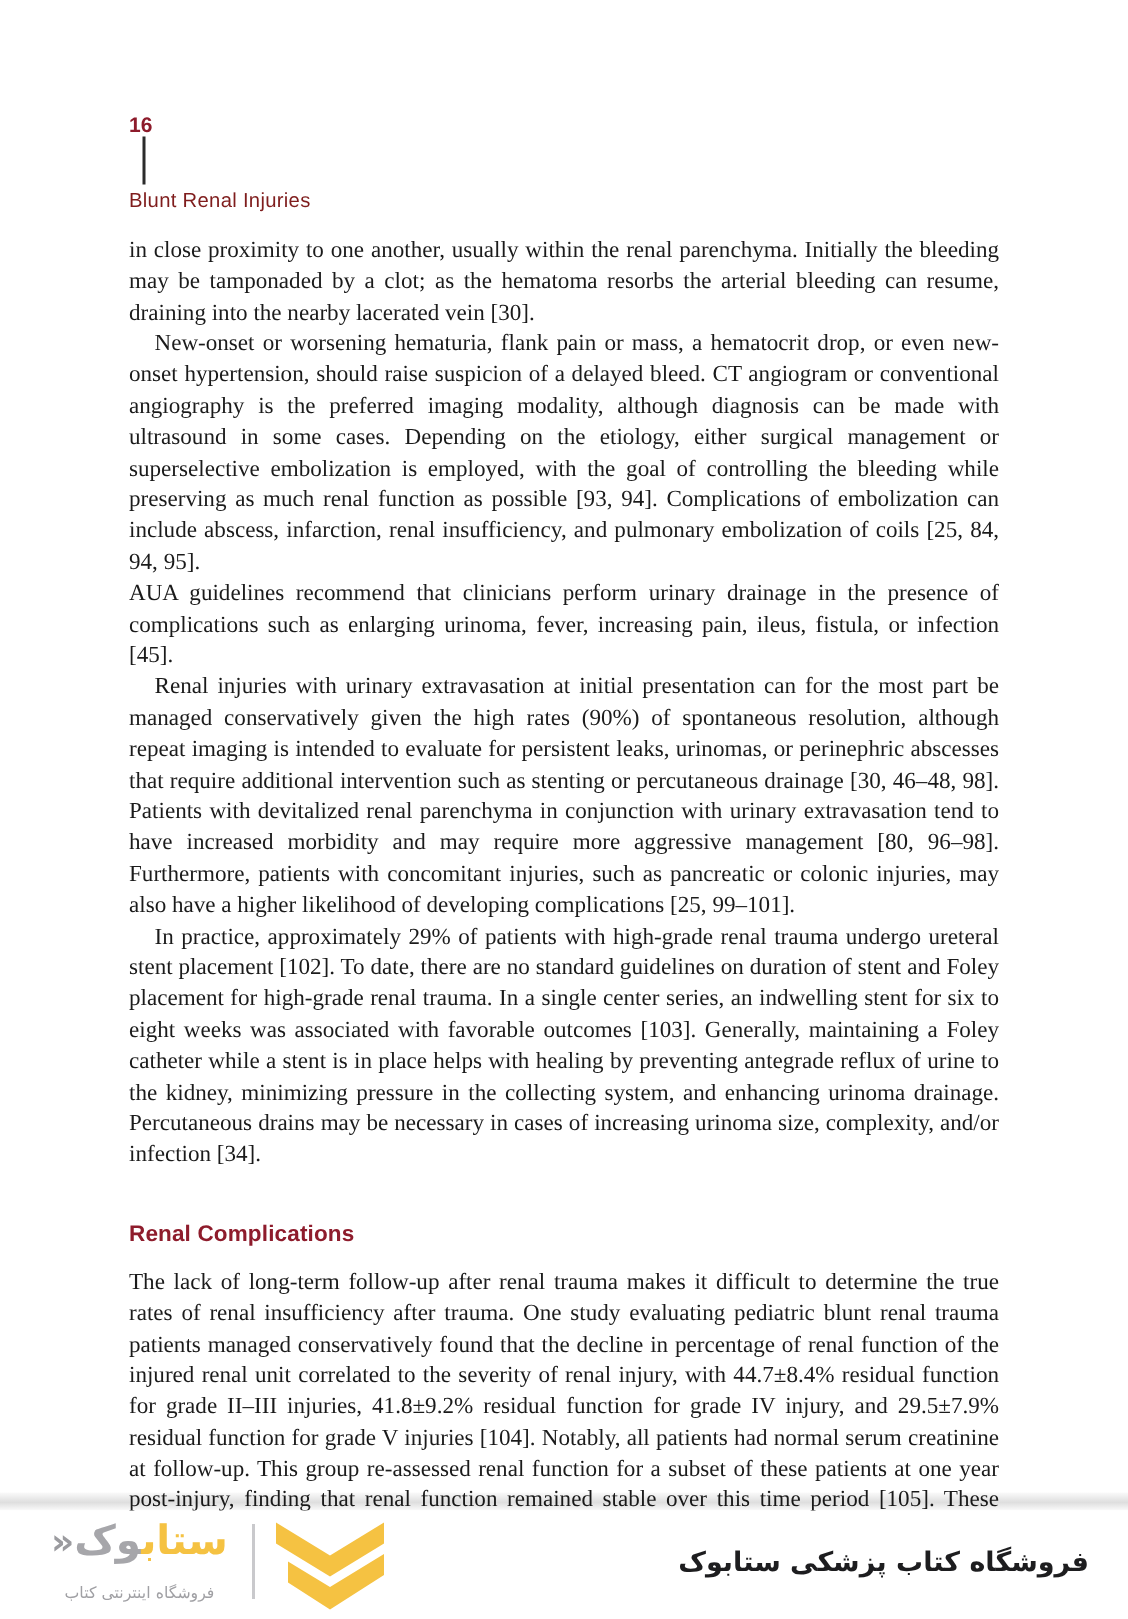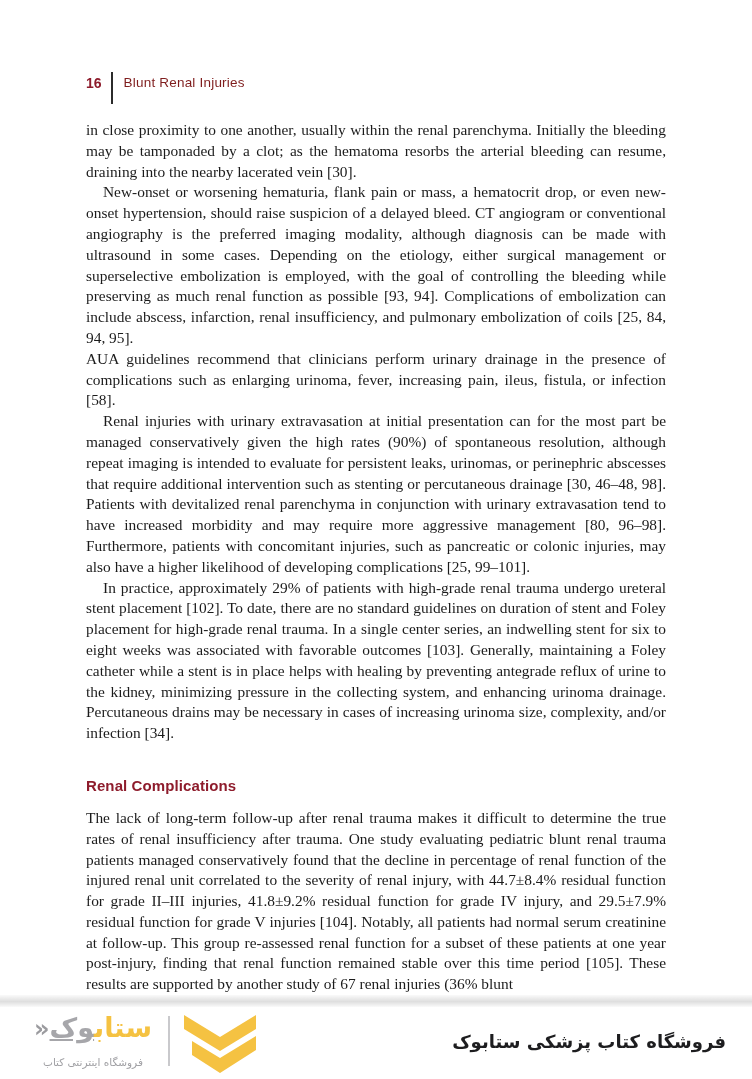--- a/index.html
+++ b/index.html
@@ -14,20 +14,21 @@
   .page{
     position:absolute;top:0;left:0;right:0;bottom:84px;
     padding:72px 86px 0 86px;
     box-sizing:border-box;
   }
   
   .running-header{
     display:flex;align-items:flex-start;
     font-family:"Liberation Sans", sans-serif;
     margin-bottom:16px;
+    flex-direction:column;
   }
   .page-num{
     font-weight:bold;font-size:14px;color:#8d1b2b;
     padding-top:3px;
   }
   .header-bar{
     width:2px;height:32px;background:#2b2b2b;
     margin:0 11px 0 9px;
   }
   .running-title{
@@ -67,21 +68,21 @@
   .brand-left{display:flex;align-items:center;}
   .wordmark-block{
     direction:rtl;text-align:center;
     font-family:"DejaVu Sans", sans-serif;
     line-height:1;
   }
   .wordmark{
     font-size:27px;font-weight:bold;letter-spacing:1px;
   }
   .wm-yellow{color:#f5c242;}
-  .wm-gray{color:#a6a6aa;text-decoration:underline;}
+  .wm-gray{color:#a6a6aa;}
   .wm-arrows{color:#9b9b9f;font-size:24px;font-weight:bold;}
   .logo-tagline{
     font-size:10.5px;color:#a0a0a4;margin-top:16px;letter-spacing:0.5px;
   }
   .footer-divider{
     width:2px;height:50px;background:#c9c9cc;margin:0 12px 0 16px;
   }
   .brand-right{
     text-align:center;
     display:flex;flex-direction:column;align-items:flex-end;gap:4px;
@@ -107,21 +108,21 @@
   <div class="running-header">
     <span class="page-num">16</span>
     <span class="header-bar"></span>
     <span class="running-title">Blunt Renal Injuries</span>
   </div>
 
   <div class="body-text">
     <p>in close proximity to one another, usually within the renal parenchyma. Initially the bleeding may be tamponaded by a clot; as the hematoma resorbs the arterial bleeding can resume, draining into the nearby lacerated vein [30].</p>
     <p class="indent">New-onset or worsening hematuria, flank pain or mass, a hematocrit drop, or even new-onset hypertension, should raise suspicion of a delayed bleed. CT angiogram or conventional angiography is the preferred imaging modality, although diagnosis can be made with ultrasound in some cases. Depending on the etiology, either surgical management or superselective embolization is employed, with the goal of controlling the bleeding while preserving as much renal function as possible [93, 94]. Complications of embolization can include abscess, infarction, renal insufficiency, and pulmonary embolization of coils [25, 84, 94, 95].</p>
 
-    <p>AUA guidelines recommend that clinicians perform urinary drainage in the presence of complications such as enlarging urinoma, fever, increasing pain, ileus, fistula, or infection [58].</p>
+    <p>AUA guidelines recommend that clinicians perform urinary drainage in the presence of complications such as enlarging urinoma, fever, increasing pain, ileus, fistula, or infection [45].</p>
     <p class="indent">Renal injuries with urinary extravasation at initial presentation can for the most part be managed conservatively given the high rates (90%) of spontaneous resolution, although repeat imaging is intended to evaluate for persistent leaks, urinomas, or perinephric abscesses that require additional intervention such as stenting or percutaneous drainage [30, 46–48, 98]. Patients with devitalized renal parenchyma in conjunction with urinary extravasation tend to have increased morbidity and may require more aggressive management [80, 96–98]. Furthermore, patients with concomitant injuries, such as pancreatic or colonic injuries, may also have a higher likelihood of developing complications [25, 99–101].</p>
     <p class="indent">In practice, approximately 29% of patients with high-grade renal trauma undergo ureteral stent placement [102]. To date, there are no standard guidelines on duration of stent and Foley placement for high-grade renal trauma. In a single center series, an indwelling stent for six to eight weeks was associated with favorable outcomes [103]. Generally, maintaining a Foley catheter while a stent is in place helps with healing by preventing antegrade reflux of urine to the kidney, minimizing pressure in the collecting system, and enhancing urinoma drainage. Percutaneous drains may be necessary in cases of increasing urinoma size, complexity, and/or infection [34].</p>
 
     <div class="section-heading second">Renal Complications</div>
     <p>The lack of long-term follow-up after renal trauma makes it difficult to determine the true rates of renal insufficiency after trauma. One study evaluating pediatric blunt renal trauma patients managed conservatively found that the decline in percentage of renal function of the injured renal unit correlated to the severity of renal injury, with 44.7±8.4% residual function for grade II–III injuries, 41.8±9.2% residual function for grade IV injury, and 29.5±7.9% residual function for grade V injuries [104]. Notably, all patients had normal serum creatinine at follow-up. This group re-assessed renal function for a subset of these patients at one year post-injury, finding that renal function remained stable over this time period [105]. These results are supported by another study of 67 renal injuries (36% blunt</p>
   </div>
 
 </div>
 
 <div class="scan-edge"></div>

